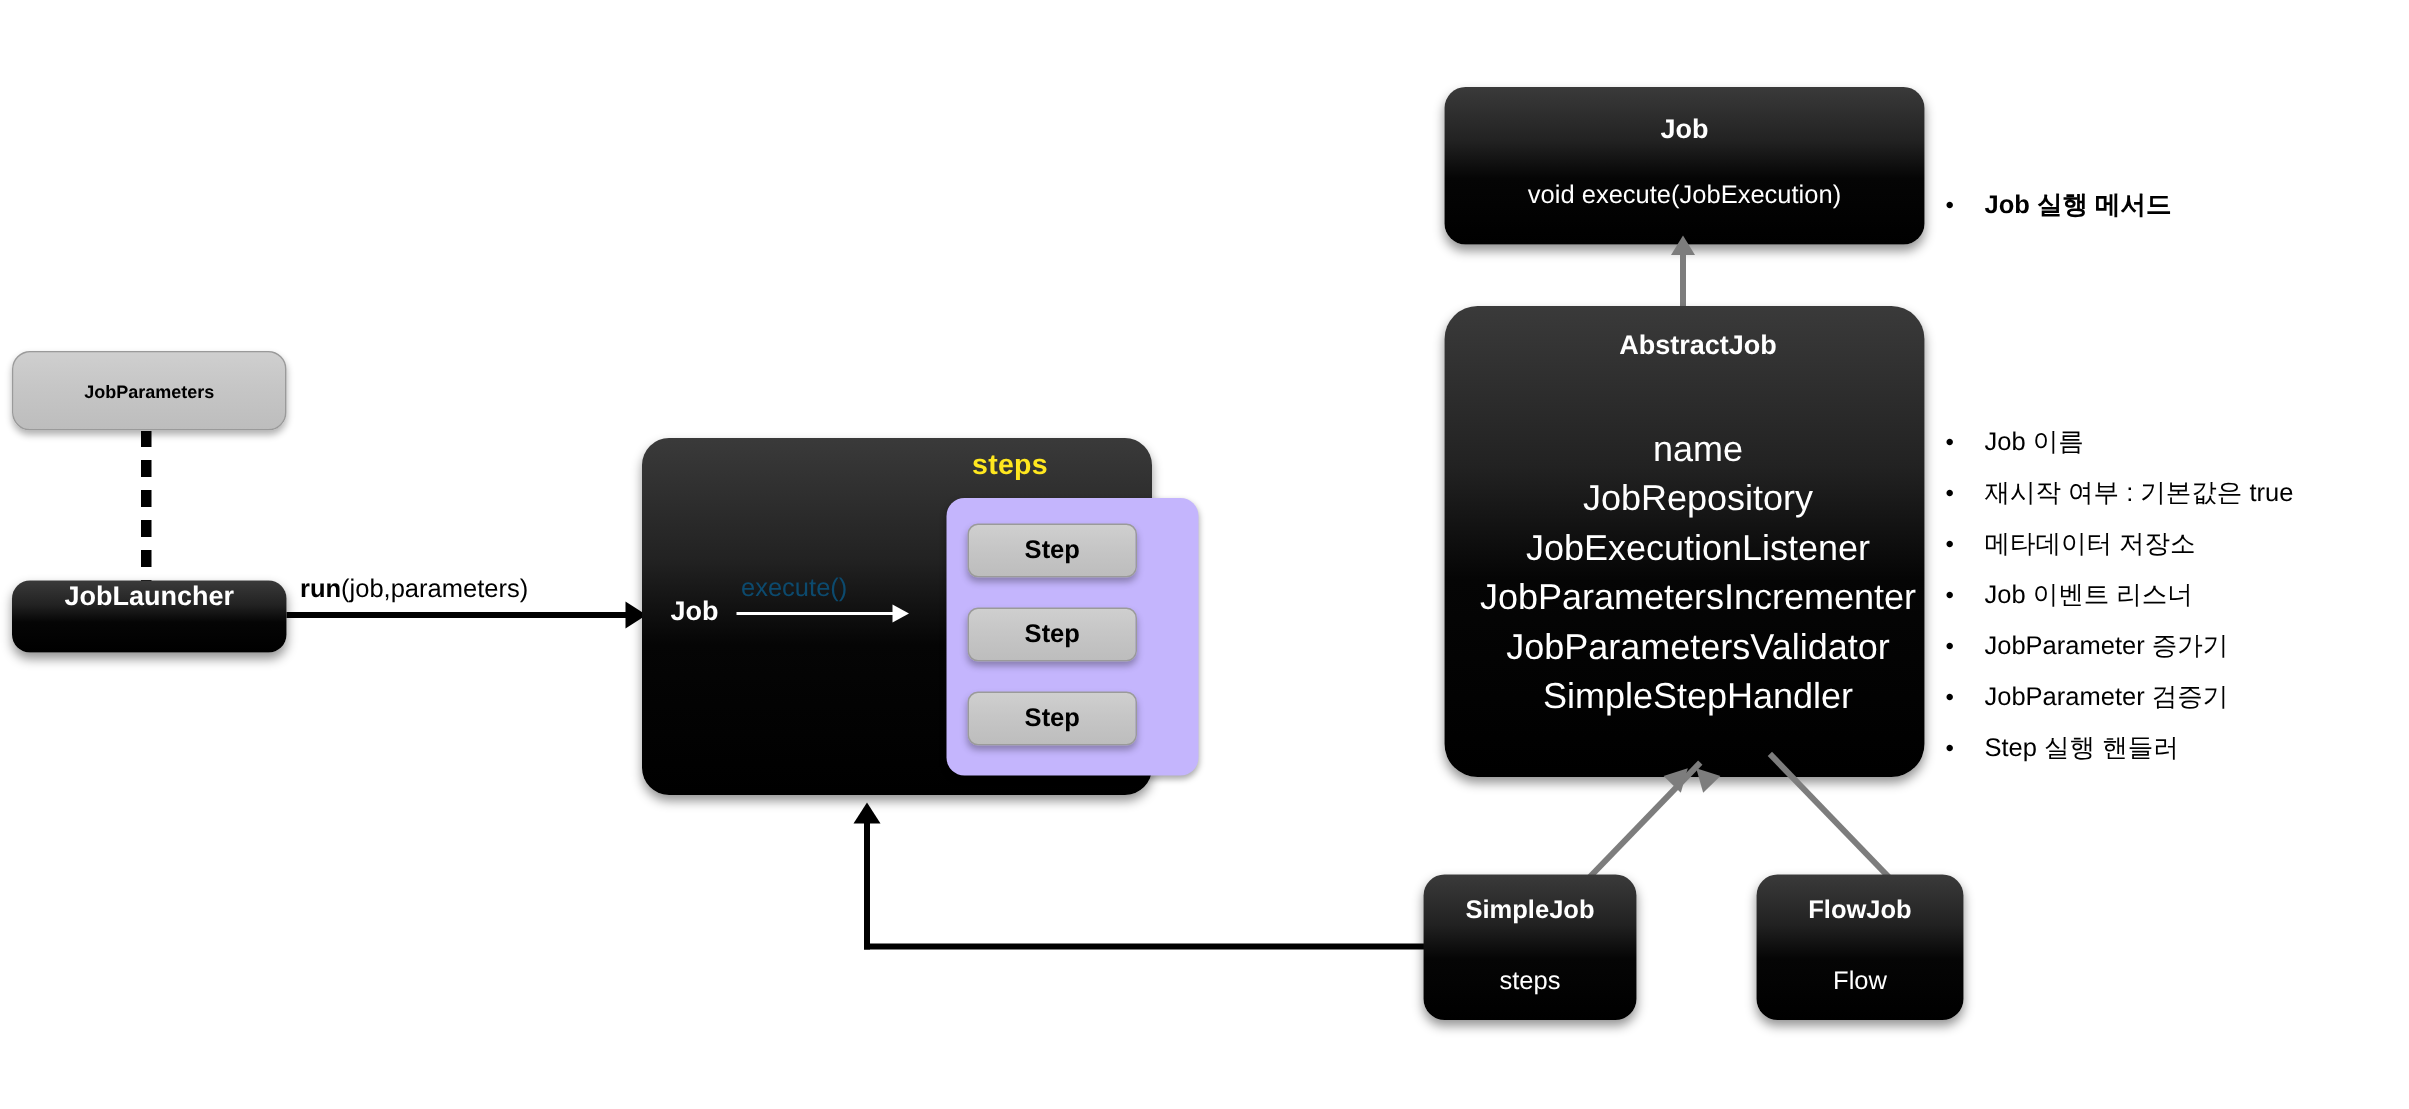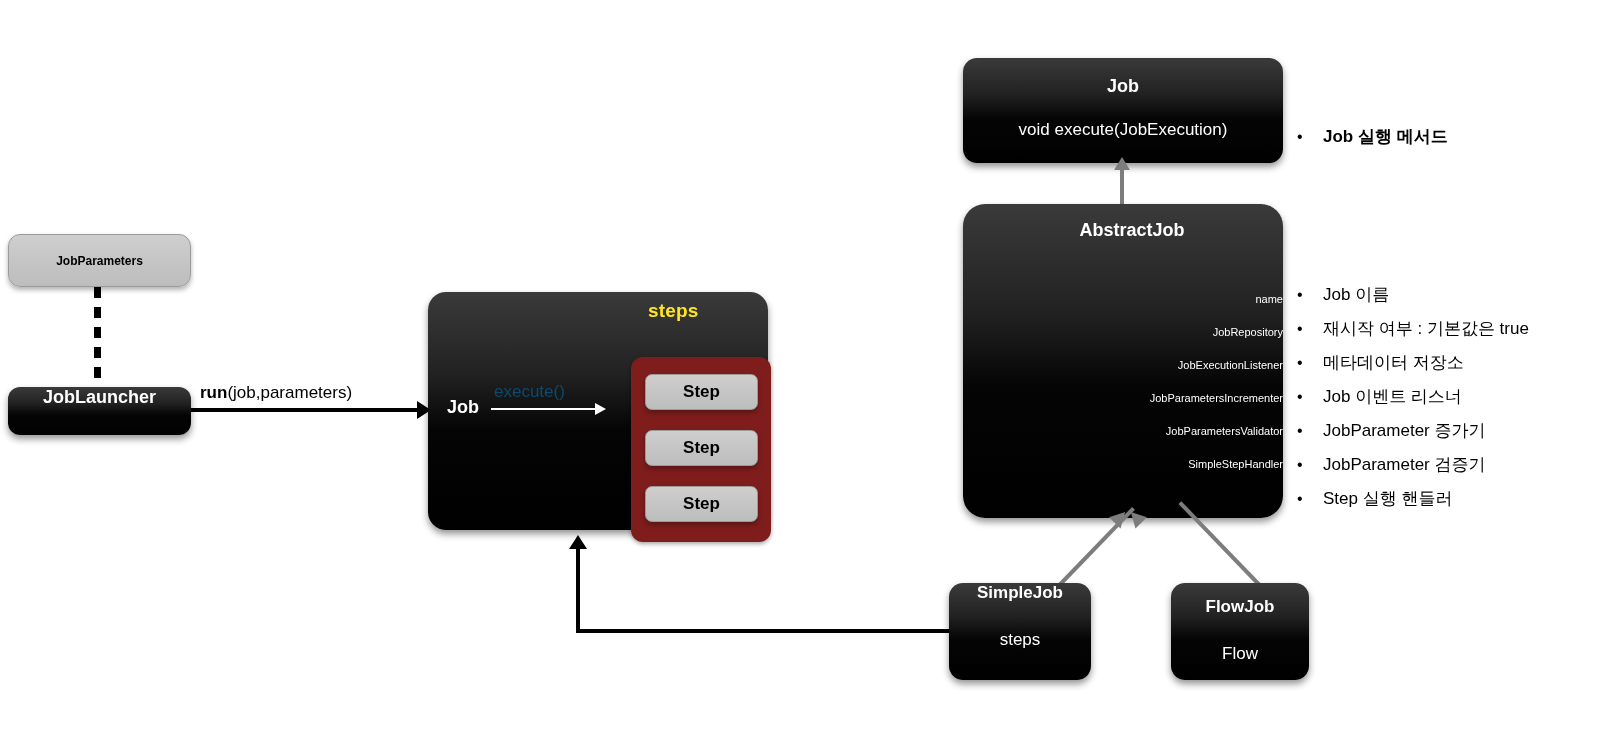--- a/index.html
+++ b/index.html
@@ -141,25 +141,24 @@
     left: 595px; top: 403px;
     width: 0; height: 0;
     border-top: 6px solid transparent;
     border-bottom: 6px solid transparent;
     border-left: 11px solid #ffffff;
   }
   
   #steps-panel {
     position: absolute;
     left: 631px; top: 332px;
-    width: 140px; height: 185px;
-    background: #7f1d1d;
+    width: 168px; height: 185px;
+    background: #c4b5fd;
     border-radius: 12px;
     box-shadow: 0 2px 4px rgba(0,0,0,0.35);
-    margin-top: 25px;
   }
   .step-btn {
     position: absolute;
     left: 14px;
     width: 113px; height: 36px;
     font-size: 17px;
     border-radius: 7px;
   }
   #step-0 { top: 17px; }
   #step-1 { top: 73px; }
@@ -201,22 +200,22 @@
   #abstract-job {
     left: 963px; top: 204px;
     width: 320px; height: 314px;
     border-radius: 22px;
     padding-top: 16px;
     padding-left: 18px;
   }
   #abstract-job .node-title { font-size: 18px; }
   #abstract-job .fields { margin-top: 42px; }
   #abstract-job .field {
-    font-size: 11px;
-    text-align: right;
+    font-size: 24px;
+    text-align: center;
     line-height: 33px;
     color: #ffffff;
   }
 
   
   #inh-1-line {
     position: absolute;
     left: 1120px; top: 168px;
     width: 4px; height: 38px;
     background: #7d7d7d;
@@ -228,20 +227,21 @@
     border-left: 8px solid transparent;
     border-right: 8px solid transparent;
     border-bottom: 13px solid #7d7d7d;
   }
 
   
   #simple-job {
     left: 949px; top: 583px;
     width: 142px; height: 97px;
     border-radius: 14px;
+    padding-top: 14px;
   }
   #simple-job .node-title { font-size: 17px; }
   #simple-job .node-line  { font-size: 17px; margin-top: 27px; }
 
   #flow-job {
     left: 1171px; top: 583px;
     width: 138px; height: 97px;
     border-radius: 14px;
     padding-top: 14px;
   }

